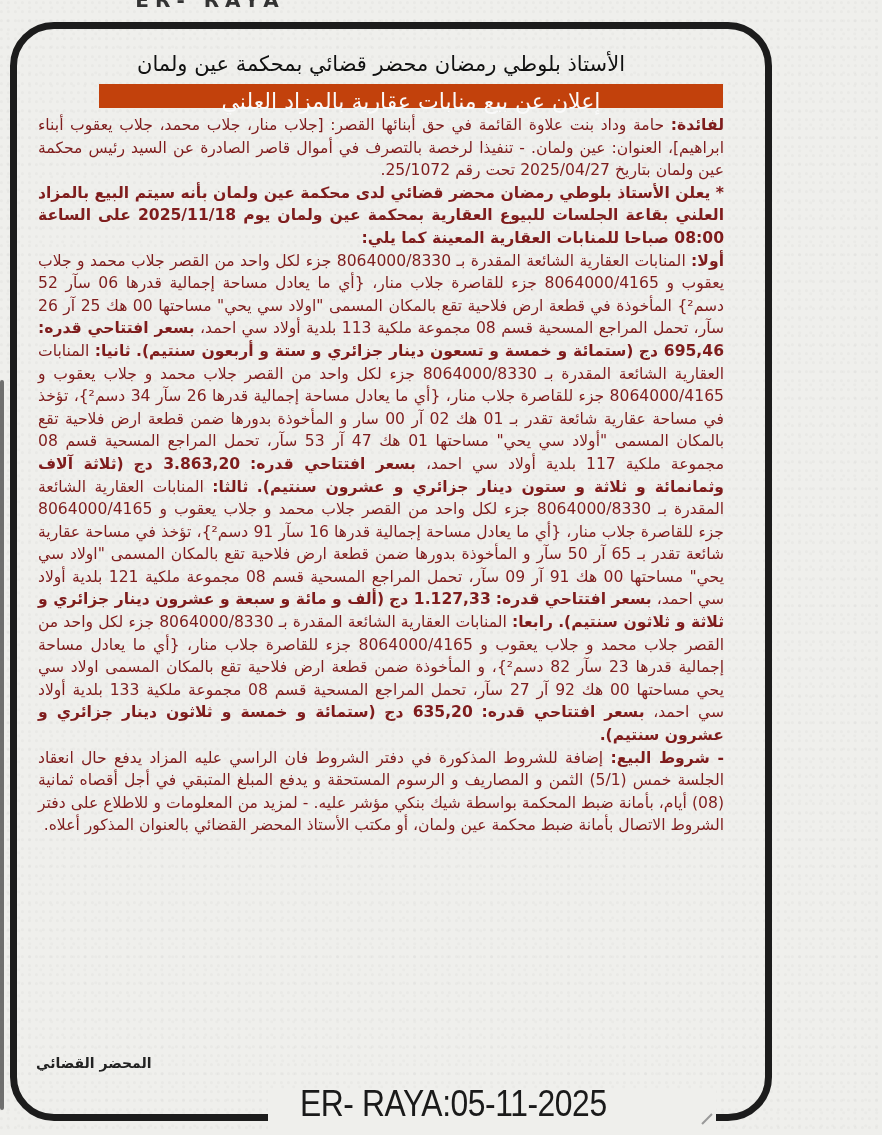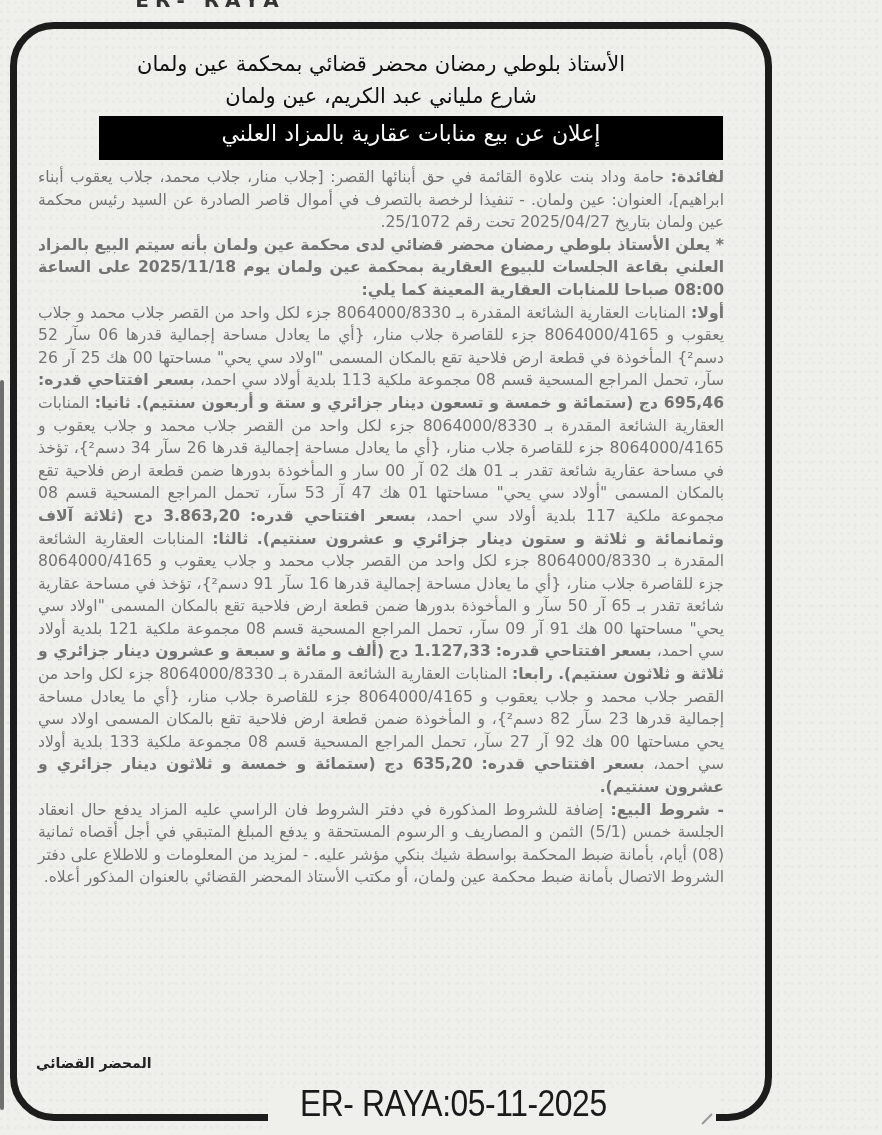--- a/index.html
+++ b/index.html
@@ -37,28 +37,28 @@
     }
     .content {
       position: absolute; left: 38px; top: 48px; width: 686px;
       direction: rtl; text-align: justify;
     }
     .hdr-line {
       text-align: center; font-weight: normal; font-size: 21px; line-height: 32px;
       font-family: "DejaVu Sans", sans-serif; color: #111;
     }
     .title-bar {
-      margin: 4px -16px 6px 0; background: #000000; color: #fafafa;
-      text-align: center; font-size: 22px; line-height: 36px; height: 44px;
+      margin: 4px -16px 6px 0; background: #c2410c; color: #fafafa;
+      text-align: center; font-size: 22px; line-height: 36px; height: 24px;
       width: 624px; margin-right: 0; margin-left: auto; margin-right: auto;
       font-family: "DejaVu Sans", sans-serif; letter-spacing: 0.5px;
       position: relative; left: 30px;
     }
     .body-text {
-      font-size: 15.6px; line-height: 22.6px; color: #737373;
+      font-size: 15.6px; line-height: 22.6px; color: #7f1d1d;
       text-align: justify; text-align-last: right;
     }
     .body-text p { margin: 0; }
     b, .b { font-weight: bold; }
     .ul { font-weight: bold; }
     .signature {
       direction: rtl; position: absolute; left: 36px; top: 1055px;
       font-size: 14px; font-weight: bold; color: #222;
     }
     .footer {
@@ -77,21 +77,20 @@
 
 <div class="noise"></div>
 <div class="top-strip">ER- RAYA</div>
 <div class="left-rule"></div>
 
 <div class="frame"></div>
 <div class="frame-gap"></div>
 
 <div class="content">
   <div class="hdr-line">الأستاذ بلوطي رمضان محضر قضائي بمحكمة عين ولمان</div>
-  <div class="hdr-line">شارع ملياني عبد الكريم، عين ولمان</div>
   <div class="title-bar">إعلان عن بيع منابات عقارية بالمزاد العلني</div>
 
   <div class="body-text">
     <p>
       <b>لفائدة:</b><span> حامة وداد بنت علاوة القائمة في حق أبنائها القصر: [جلاب منار، جلاب محمد، جلاب يعقوب أبناء ابراهيم]، العنوان: عين ولمان. - تنفيذا لرخصة بالتصرف في أموال قاصر الصادرة عن السيد رئيس محكمة عين ولمان بتاريخ 2025/04/27 تحت رقم 25/1072.</span>
     </p>
     <p class="b">* يعلن الأستاذ بلوطي رمضان محضر قضائي لدى محكمة عين ولمان بأنه سيتم البيع بالمزاد العلني بقاعة الجلسات للبيوع العقارية بمحكمة عين ولمان يوم 2025/11/18 على الساعة 08:00 صباحا للمنابات العقارية المعينة كما يلي:</p>
 
     <p>
       <span>

